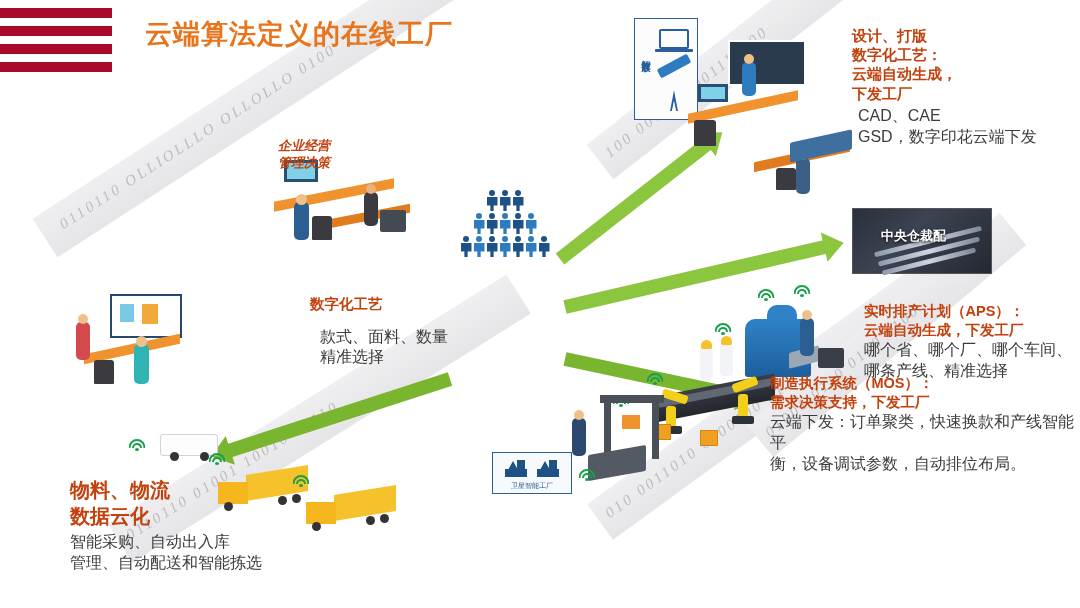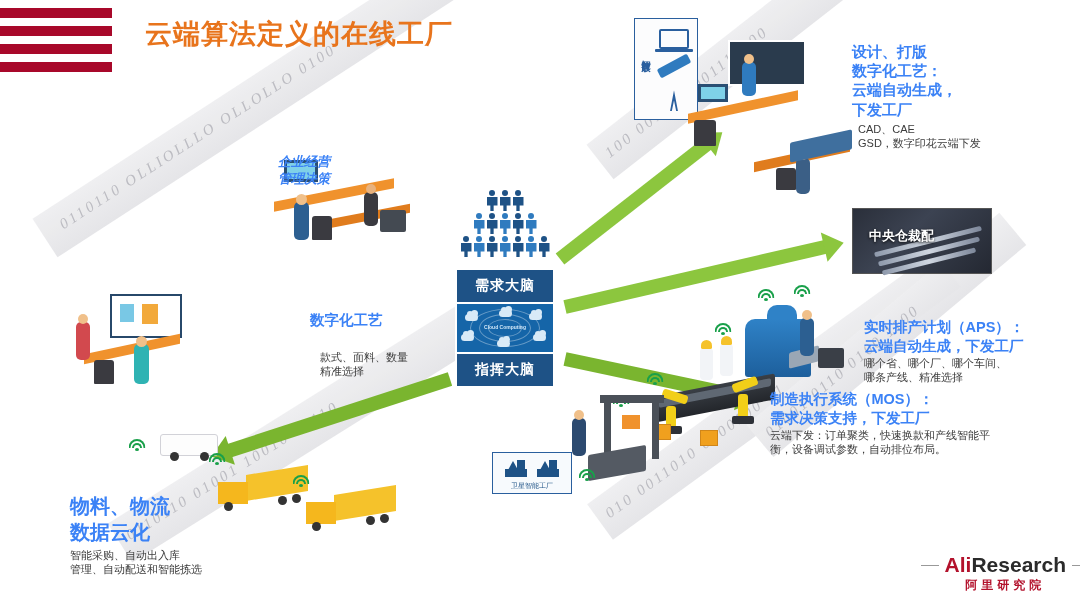--- a/index.html
+++ b/index.html
@@ -89,22 +89,22 @@
   #people { position:absolute; left:455px; top:190px; width:100px; height:78px; }
   .prow { display:flex; justify-content:center; gap:2px; }
   .person { width:11px; }
   .person .head { width:6px; height:6px; border-radius:50%; background:#1e5286; margin:0 auto 1px; }
   .person .body { width:11px; height:14px; background:#1e5286;
                   clip-path:polygon(0 0,100% 0,100% 60%,65% 60%,65% 100%,35% 100%,35% 60%,0 60%); }
   .person.lt .head,.person.lt .body { background:#2f7bbf; }
 
   
   .tb { position:absolute; }
-  .tb .t1 { color:#3b82f6; font-weight:bold; font-size:14.5px; line-height:1.28; white-space:pre-line;margin-top:16px; }
-  .tb .t2 { color:#3c3c3c; font-size:11px; line-height:1.3; white-space:pre-line; }
+  .tb .t1 { color:#c2410c; font-weight:bold; font-size:14.5px; line-height:1.28; white-space:pre-line; }
+  .tb .t2 { color:#3c3c3c; font-size:16px; line-height:1.3; white-space:pre-line; }
   .tb.small .t1 { font-size:13px;font-style:italic; }
 
   
   .ill { position:absolute; }
   .desk { background:#f0922d; }
   .desk2 { background:#e07c1d; }
   .mon  { background:#2a4f73; border:2px solid #2a4f73; }
   .monS { background:#7fd1e8; }
   .chair{ background:#3a3a40; border-radius:3px 3px 1px 1px; }
   .fig-h{ border-radius:50%; }
@@ -122,21 +122,21 @@
   #warehouse {
     position:absolute; left:852px; top:208px; width:140px; height:66px;
     background:linear-gradient(135deg,#2a2f3a 0%,#3c4352 40%,#242832 100%);
     border:1px solid #555;
   }
   #warehouse .rail {
     position:absolute; background:linear-gradient(90deg,#8e99ab,#cfd6e0,#7d879a);
     height:5px; border-radius:2px; transform:rotate(-14deg);
   }
   #warehouse .lbl {
-    position:absolute; left:16px; top:18px; color:#fff;
+    position:absolute; left:28px; top:18px; color:#fff;
     font-size:13px; font-weight:bold; text-shadow:0 1px 3px #000;
   }
 
   
   #pattern-card {
     position:absolute; left:634px; top:18px; width:64px; height:102px;
     border:1.6px solid #2a5f9e; background:#fcfcfd;
   }
   #pattern-card .vtxt {
     position:absolute; left:4px; top:34px; writing-mode:vertical-rl;
@@ -347,36 +347,20 @@
           <div class="head"></div>
           <div class="body"></div>
         </div>
       <div class="person">
           <div class="head"></div>
           <div class="body"></div>
         </div>
     </div>
   </div>
 
-  <div id="center-stack" style="top:268px;">
-    <div class="brain-box">需求大脑</div>
-    <div class="cloud-box">
-      <div class="ring" style="width:70px;height:38px;"></div>
-      <div class="ring" style="width:52px;height:28px;"></div>
-      <div class="ring" style="width:34px;height:18px;"></div>
-      <div class="mini-cloud" style="left:8px; top:10px;"></div>
-      <div class="mini-cloud" style="left:72px; top:9px;"></div>
-      <div class="mini-cloud" style="left:4px; top:30px;"></div>
-      <div class="mini-cloud" style="left:76px; top:30px;"></div>
-      <div class="mini-cloud" style="left:42px; top:6px;"></div>
-      <div class="mini-cloud" style="left:40px; top:36px;"></div>
-      <div class="cc">Cloud Computing</div>
-    </div>
-    <div class="brain-box">指挥大脑</div>
-  </div>
 
   <div id="warehouse">
     <div class="rail" style="left:20px; top:30px; width:110px;"></div>
     <div class="rail" style="left:24px; top:40px; width:104px;"></div>
     <div class="rail" style="left:28px; top:50px; width:96px;"></div>
     <div class="lbl">中央仓裁配</div>
   </div>
 
   <div id="blue-machine">
     <div class="arm"></div>
@@ -493,21 +477,21 @@
     </div>
 
   <div class="tb small" style="left:278px; top:138px;">
     <div class="t1">企业经营
 管理决策</div>
     <div class="t2"></div>
   </div>
 
   <div class="tb" style="left:310px; top:295px;">
     <div class="t1">数字化工艺</div>
-    <div class="t2" style="margin-top:20px; padding-left:10px;">款式、面料、数量
+    <div class="t2" style="margin-top:13px; padding-left:10px;">款式、面料、数量
 精准选择</div>
   </div>
 
   <div class="tb" style="left:226px; top:358px;">
   </div>
 
   <div class="tb" style="left:70px; top:478px;">
     <div class="t1" style="font-size:20px;">物料、物流
 数据云化</div>
     <div class="t2" style="margin-top:3px;">智能采购、自动出入库
@@ -532,22 +516,14 @@
 
   <div class="tb" style="left:770px; top:374px;">
     <div class="t1">制造执行系统（MOS）：
 需求决策支持，下发工厂</div>
     <div class="t2" style="margin-top:1px;">云端下发：订单聚类，快速换款和产线智能平
 衡，设备调试参数，自动排位布局。</div>
   </div>
 
 
 
-  <div id="logo">
-    <div class="rule" style="left:-24px;"></div>
-    <div class="rule" style="right:-24px;"></div>
-    <div class="l1">
-      <b>Ali</b><span>Research</span>
-    </div>
-    <div class="l2">阿里研究院</div>
-  </div>
 
 </div>
 
 </body></html>

